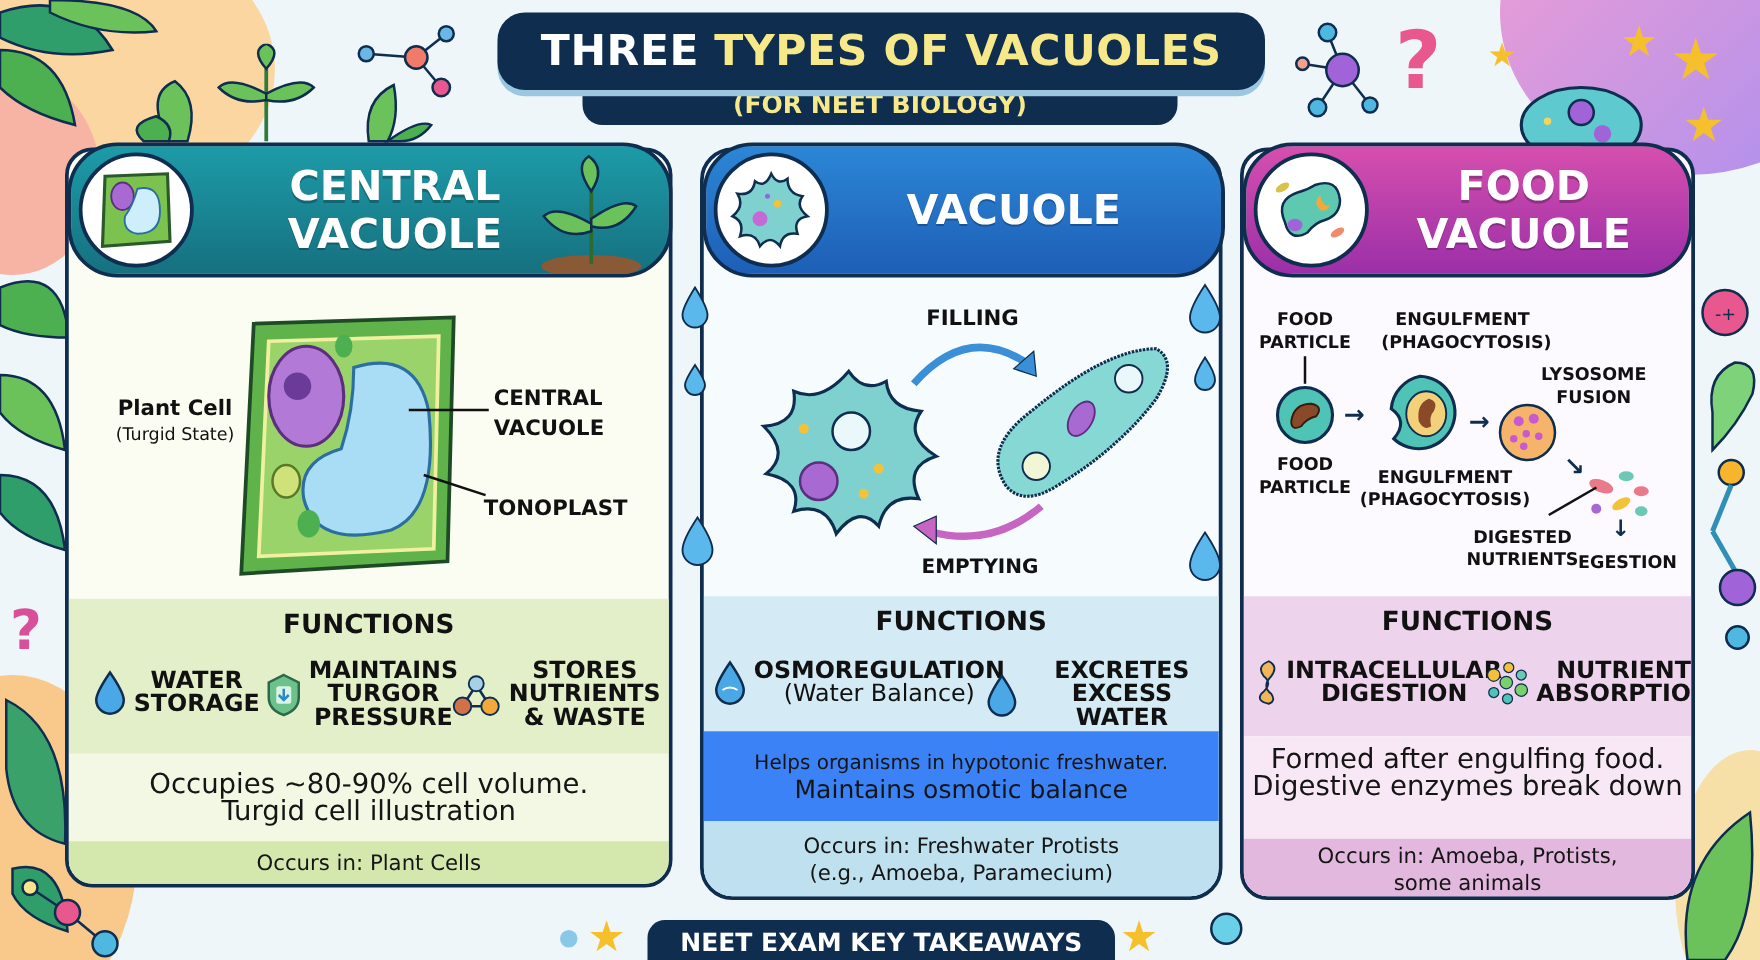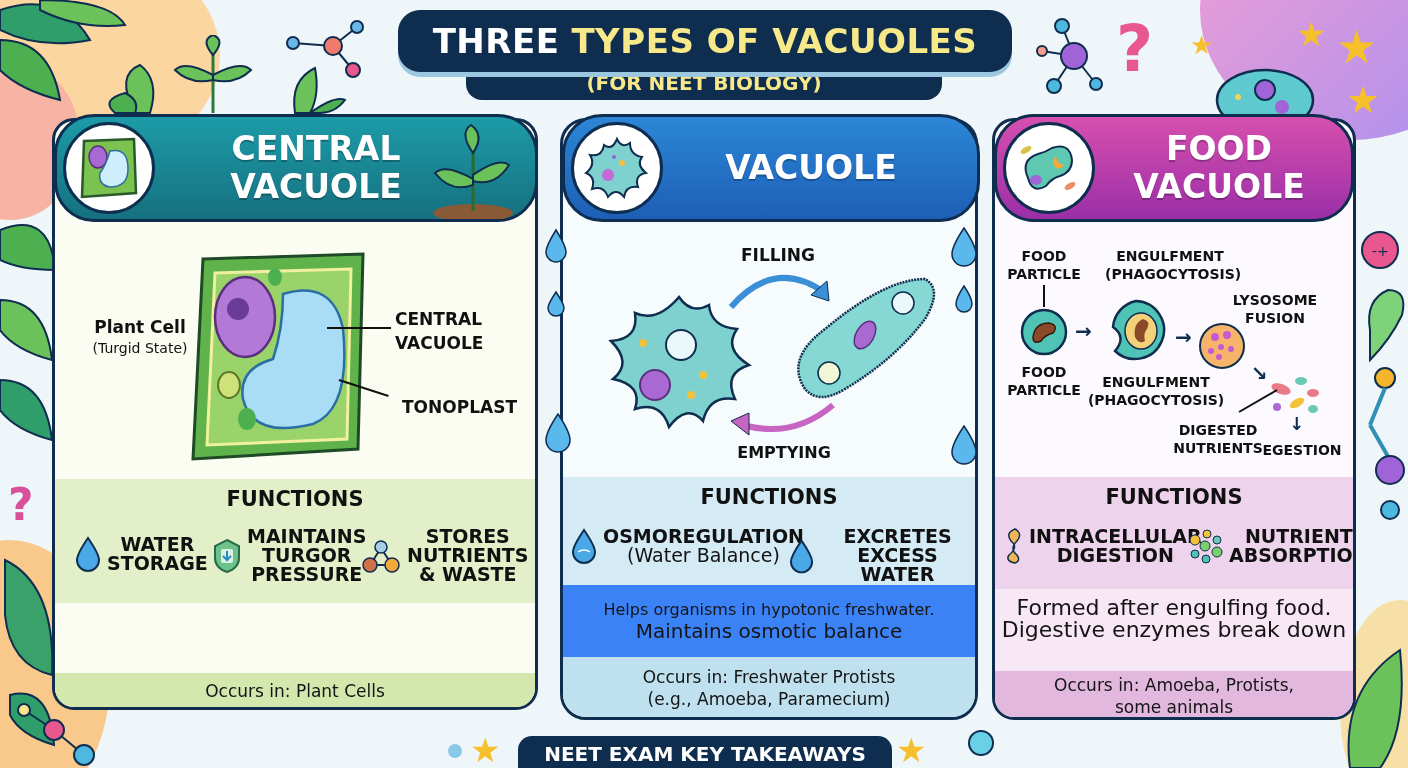--- a/index.html
+++ b/index.html
@@ -184,21 +184,21 @@
     <circle cx="55" cy="60" r="11" fill="#6b3b9a"></circle>
     <path d="M100,45 Q150,30 160,80 Q168,160 130,175 Q70,190 60,150 Q55,120 90,110 Q100,80 100,45Z" fill="#a9dcf5" stroke="#2b6fa2" stroke-width="2.5"></path>
     <ellipse cx="46" cy="136" rx="11" ry="13" fill="#cfe27a" stroke="#5a7a2a" stroke-width="2"></ellipse>
     <ellipse cx="64" cy="170" rx="9" ry="11" fill="#4caf50"></ellipse>
     <ellipse cx="92" cy="28" rx="7" ry="9" fill="#4caf50"></ellipse>
   </svg>
   <div class="abs" style="left:272px;top:206px;width:64px;height:2px;background:#111;"></div>
   <div class="abs" style="left:284px;top:258px;width:52px;height:2px;background:#111;transform:rotate(18deg);transform-origin:left;"></div>
   <div class="lbl" style="left:340px;top:188px;width:100px;text-align:left;">CENTRAL</div>
   <div class="lbl" style="left:340px;top:212px;width:100px;text-align:left;">VACUOLE</div>
-  <div class="lbl" style="left:332px;top:276px;width:130px;text-align:right;">TONOPLAST</div>
+  <div class="lbl" style="left:332px;top:276px;width:130px;text-align:left;">TONOPLAST</div>
 
   <div class="band" style="top:358px;height:124px;background:#e3efc8;">
     <div class="band-title" style="top:8px;">FUNCTIONS</div>
     <div class="func" style="left:20px;top:56px;">
       <svg width="26" height="36" viewBox="0 0 26 36">
           <path d="M13,2 Q24,18 24,24 A11,11 0 0 1 2,24 Q2,18 13,2Z" fill="#4aa8e6" stroke="#0e2d4f" stroke-width="2"></path>
         </svg>
       <div class="func-text">
           <div>WATER</div>
           <div>STORAGE</div>
@@ -224,20 +224,24 @@
           <circle cx="20" cy="9" r="6" fill="#a7cfe6" stroke="#0e2d4f" stroke-width="1.5"></circle>
           <circle cx="9" cy="27" r="7" fill="#d0714a" stroke="#0e2d4f" stroke-width="1.5"></circle>
           <circle cx="31" cy="27" r="7" fill="#f2a93a" stroke="#0e2d4f" stroke-width="1.5"></circle>
         </svg>
       <div class="func-text">
           <div>STORES</div>
           <div>NUTRIENTS</div>
           <div>&amp; WASTE</div>
         </div>
     </div>
+  </div>
+  <div class="band" style="top:482px;height:70px;background:#f2f8e4;">
+    <div class="desc" style="top:14px;font-weight:normal;">Occupies ~80-90% cell volume.</div>
+    <div class="desc" style="top:36px;font-weight:normal;">Turgid cell illustration</div>
   </div>
   <div class="band" style="top:552px;height:40px;background:#d4e8ae;">
     <div class="occurs" style="top:8px;font-weight:normal;">Occurs in: Plant Cells</div>
   </div>
 </div>
 
 <div class="header h1">
   <div class="hicon">
     <svg width="66" height="66" viewBox="0 0 66 66">
         <path d="M8,6 L58,4 L60,58 L6,62 Z" fill="#7cc24e" stroke="#2a5a2a" stroke-width="2.5"></path>

